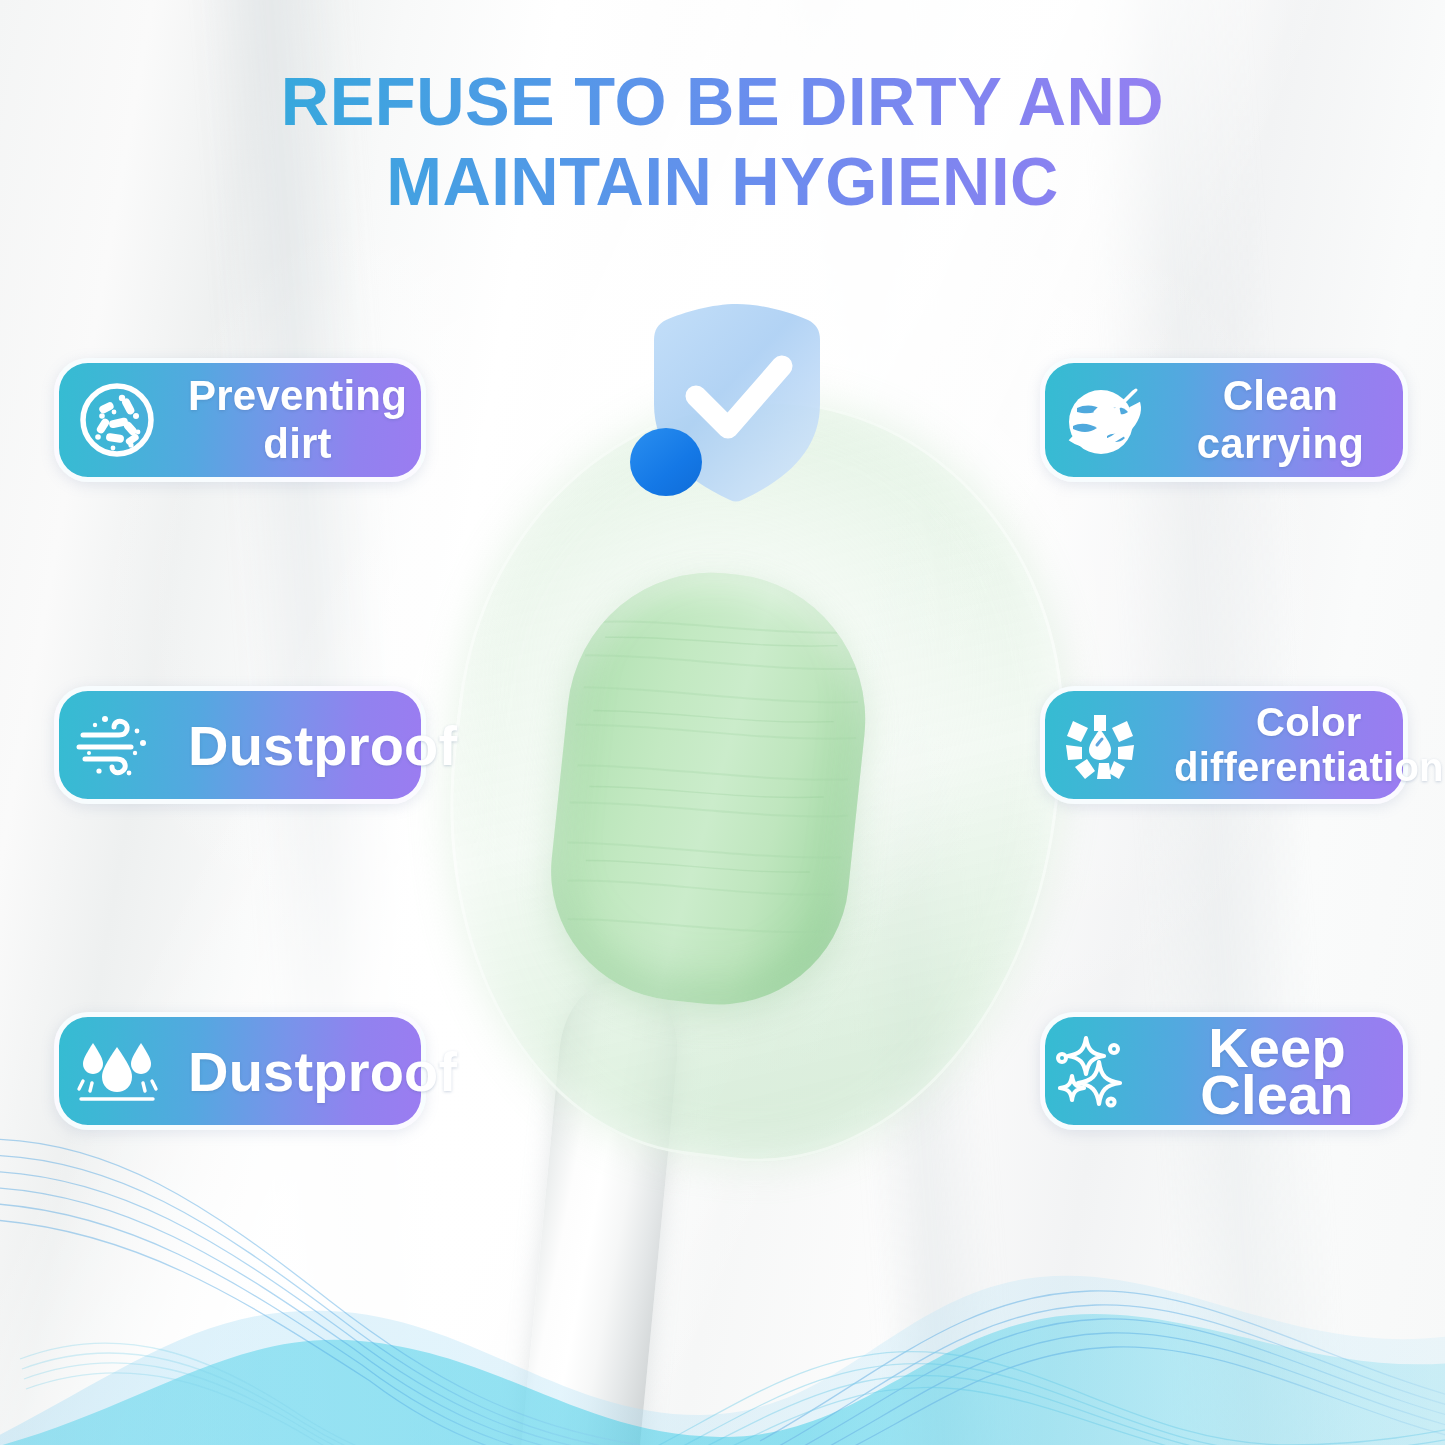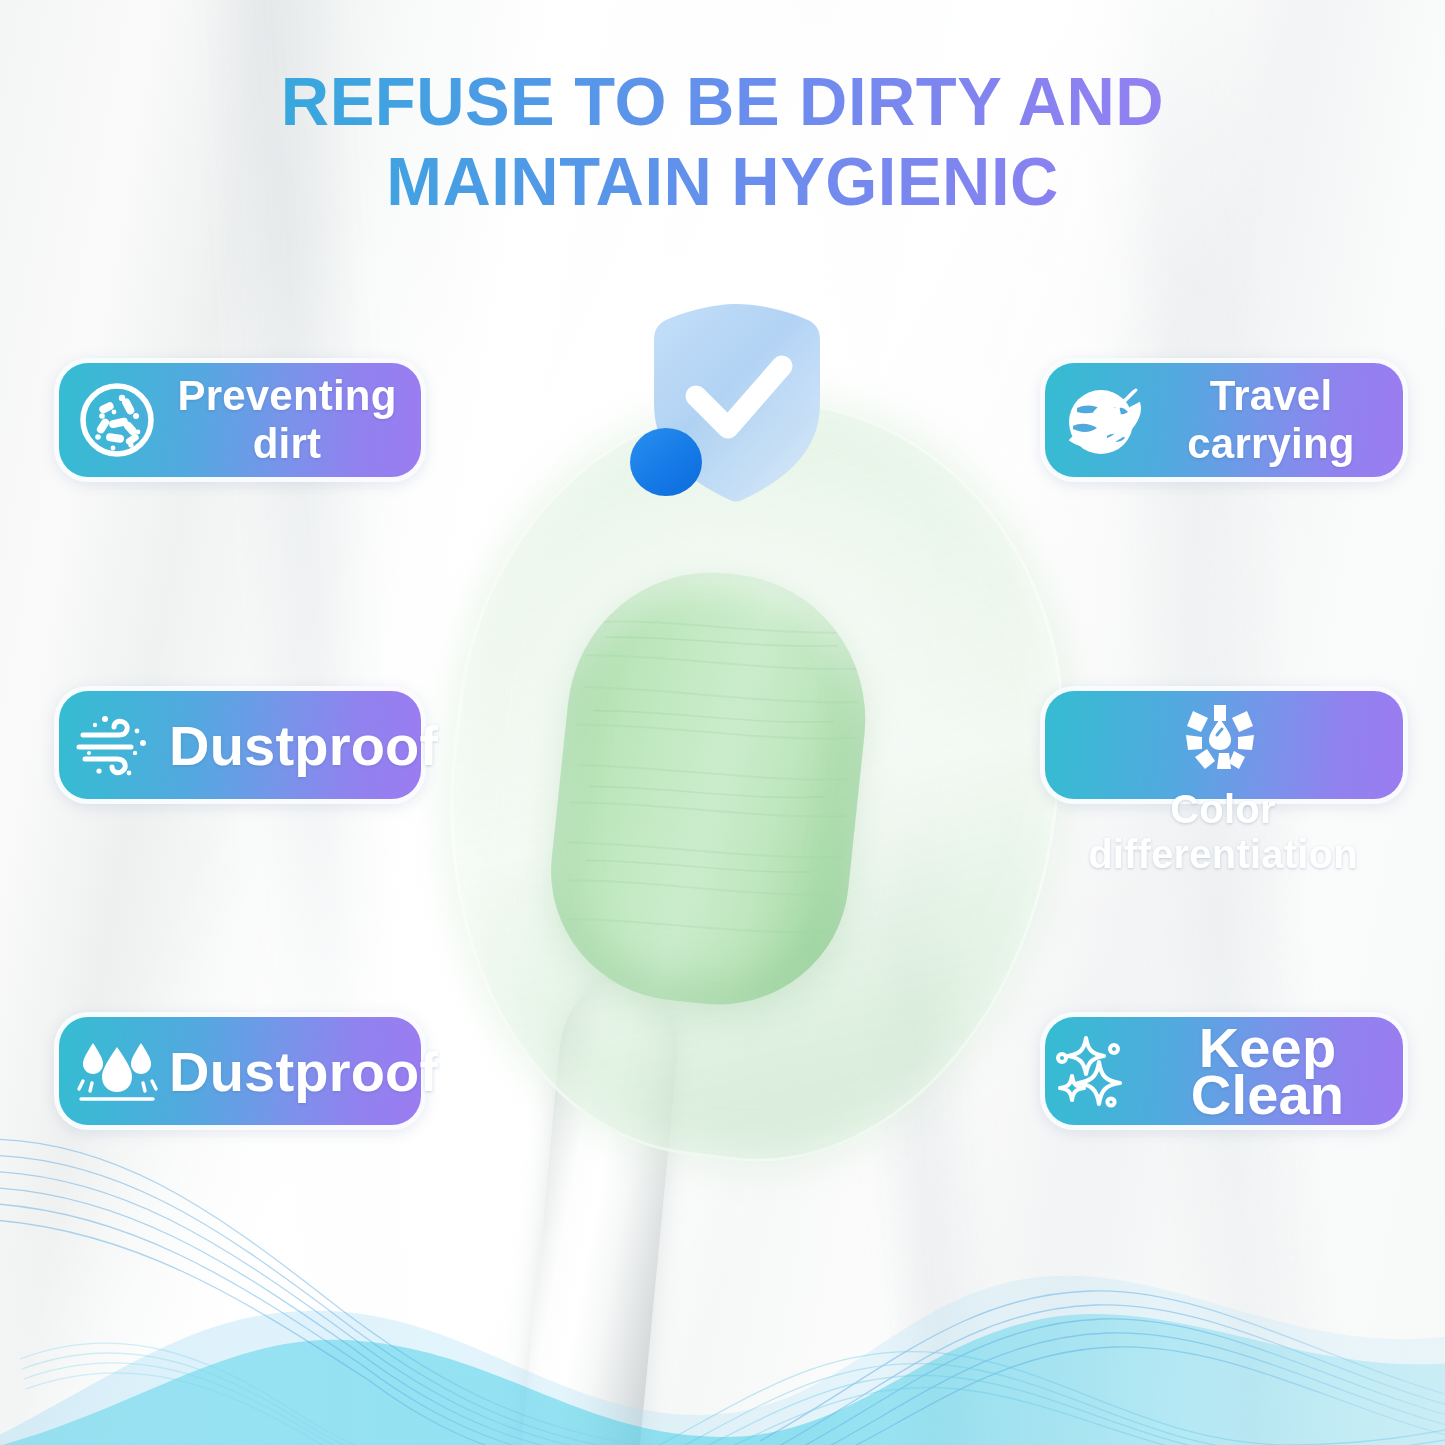--- a/index.html
+++ b/index.html
@@ -157,21 +157,21 @@
   .badge {
     position: absolute;
     display: flex;
     align-items: center;
     box-sizing: border-box;
     border-radius: 34px;
     background: linear-gradient(95deg, #35bcd2 0%, #3fb6d6 14%, #54a8e0 38%, #7894ea 62%, #9182ef 82%, #9b7cf1 100%);
     border: 5px solid rgba(255,255,255,0.96);
     box-shadow: 0 3px 14px rgba(120,140,180,0.18);
     padding: 0 16px 0 14px;
-    gap: 8px;
+    gap: 27px;
   }
   .badge .b-icon {
     flex: 0 0 auto;
     width: 88px; height: 88px;
     display: flex; align-items: center; justify-content: center;
   }
   .badge .b-label {
     flex: 1 1 auto;
     color: #ffffff;
     font-weight: 700;
@@ -184,21 +184,21 @@
   }
   .badge.two-line .b-label { font-size: 42px; line-height: 48px; }
   .badge.small-sub .b-label { font-size: 40px; line-height: 45px; }
 
   
   #badge-preventing-dirt { left: 54px;  top: 358px;  width: 372px; height: 124px; }
   #badge-dustproof       { left: 54px;  top: 686px;  width: 372px; height: 118px; }
   #badge-waterproof      { left: 54px;  top: 1012px; width: 372px; height: 118px; }
   
   #badge-travel-carrying { left: 1040px; top: 358px;  width: 368px; height: 124px; }
-  #badge-color-diff      { left: 1040px; top: 686px;  width: 368px; height: 118px; flex-direction: column; }
+  #badge-color-diff      { left: 1040px; top: 686px;  width: 368px; height: 118px; }
   #badge-keep-clean      { left: 1040px; top: 1012px; width: 368px; height: 118px; padding-left: 7px; }
 </style>
 </head>
 <body>
 
 <div id="stage">
 
   <div class="bg-base"></div>
   <div class="bg-streak" style="left:250px; width:150px;"></div>
   <div class="bg-streak" style="left:840px; width:120px; opacity:.7;"></div>
@@ -401,21 +401,21 @@
         </g>
         <g fill="#ffffff" stroke="#ffffff" stroke-width="3">
           <path d="M10 62 C 24 72, 50 70, 68 52 C 76 44, 80 34, 78 26
                    L 70 30 C 71 38, 66 48, 56 56 C 44 66, 24 68, 12 60 Z"></path>
         </g>
         <g fill="#ffffff">
           <path d="M72 14 L 54 32 L 40 28 L 34 34 L 48 41 L 54 50 L 60 44 L 57 30 L 75 12 Z" stroke="#ffffff" stroke-width="3" stroke-linejoin="round"></path>
         </g>
       </svg>
     </span>
-    <span class="b-label">Travel
+    <span class="b-label">Clean
 carrying</span>
   </div>
 
   <div class="badge small-sub" id="badge-color-diff">
     <span class="b-icon">
       <svg width="84" height="80" viewBox="0 0 84 80">
         <g fill="#ffffff">
 
           <path d="M12 16 L 27 23 L 20 37 L 6 31 Z"></path>
 

